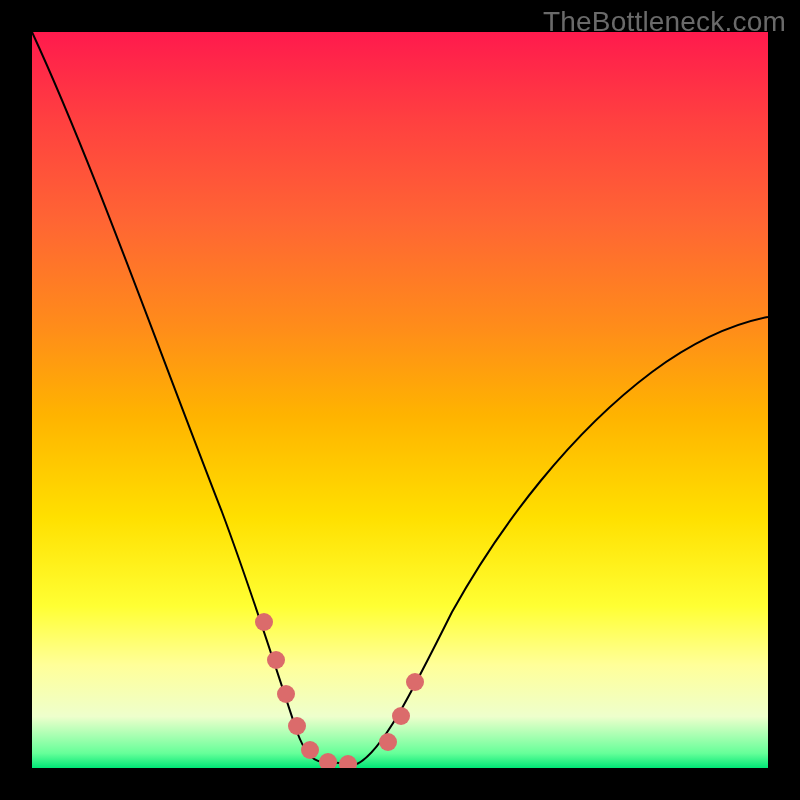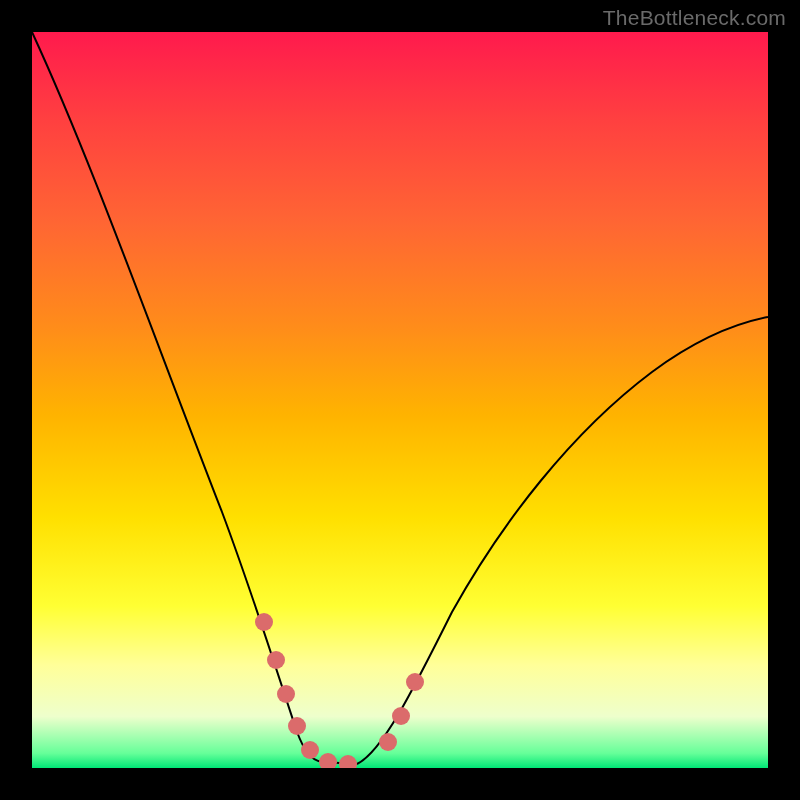--- a/index.html
+++ b/index.html
@@ -28,21 +28,21 @@
       #ffff99 86%,
       #eeffcc 93%,
       #66ff99 98%,
       #00e676 100%);
   }
   .watermark {
     position: absolute;
     top: 6px;
     right: 14px;
     color: #6a6a6a;
-    font-size: 21px;
+    font-size: 28px;
     font-weight: 500;
     letter-spacing: 0.2px;
   }
   svg.curve {
     position: absolute;
     left: 0;
     top: 0;
     width: 736px;
     height: 736px;
   }

